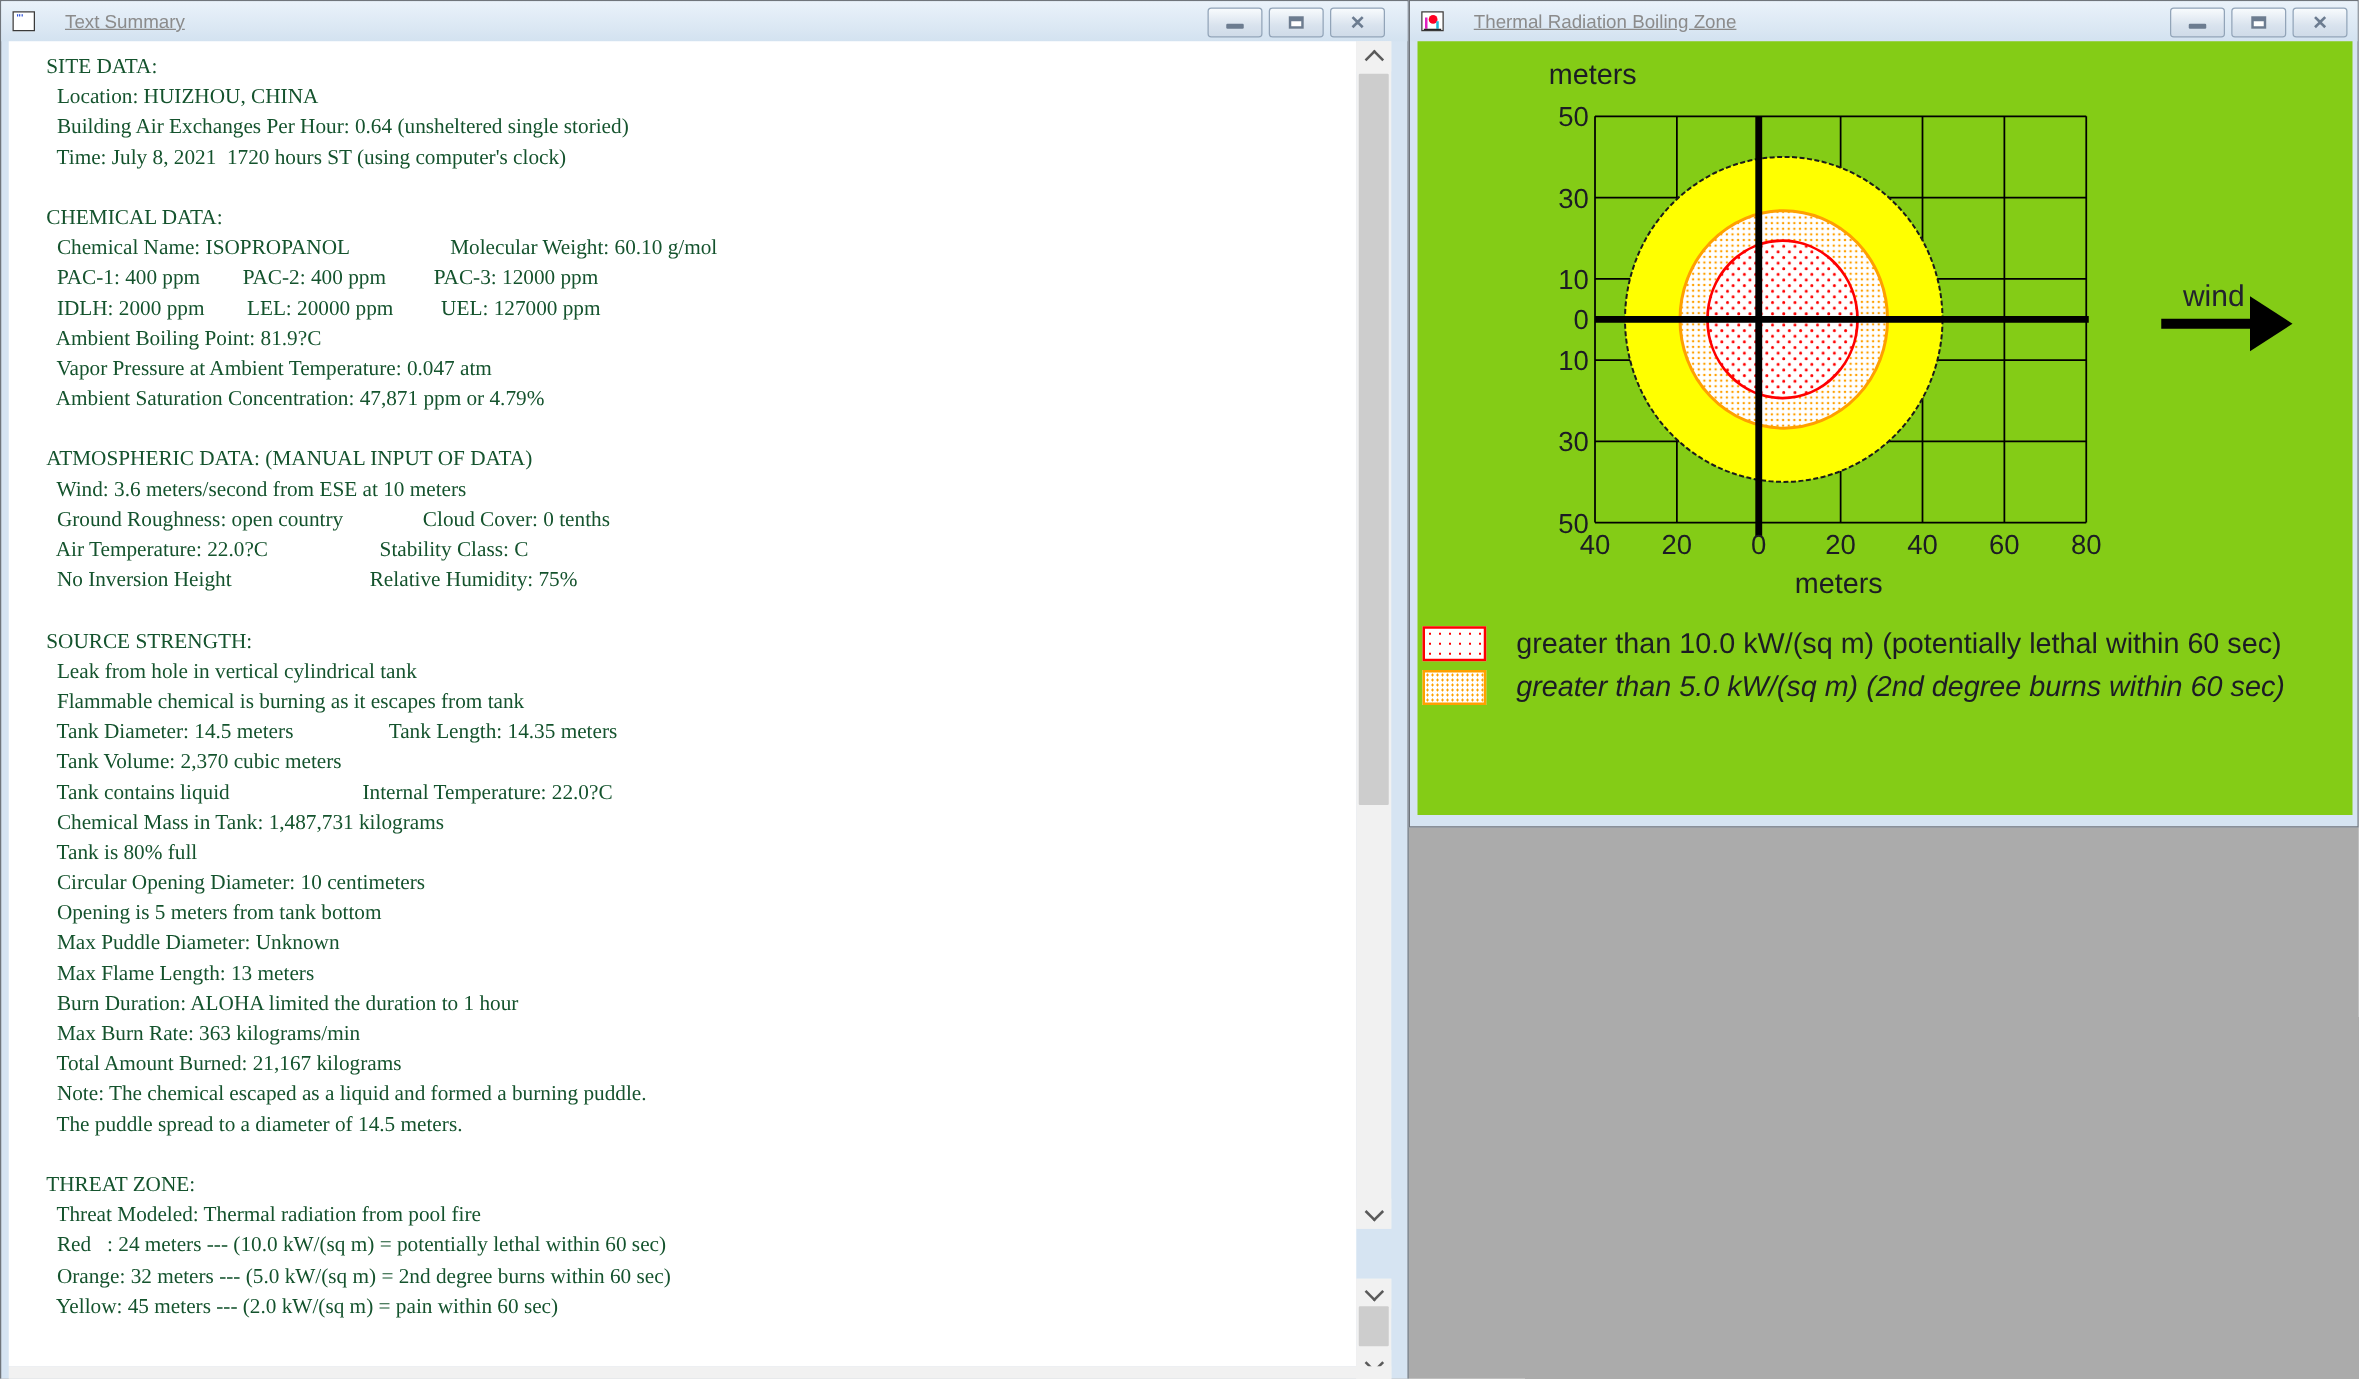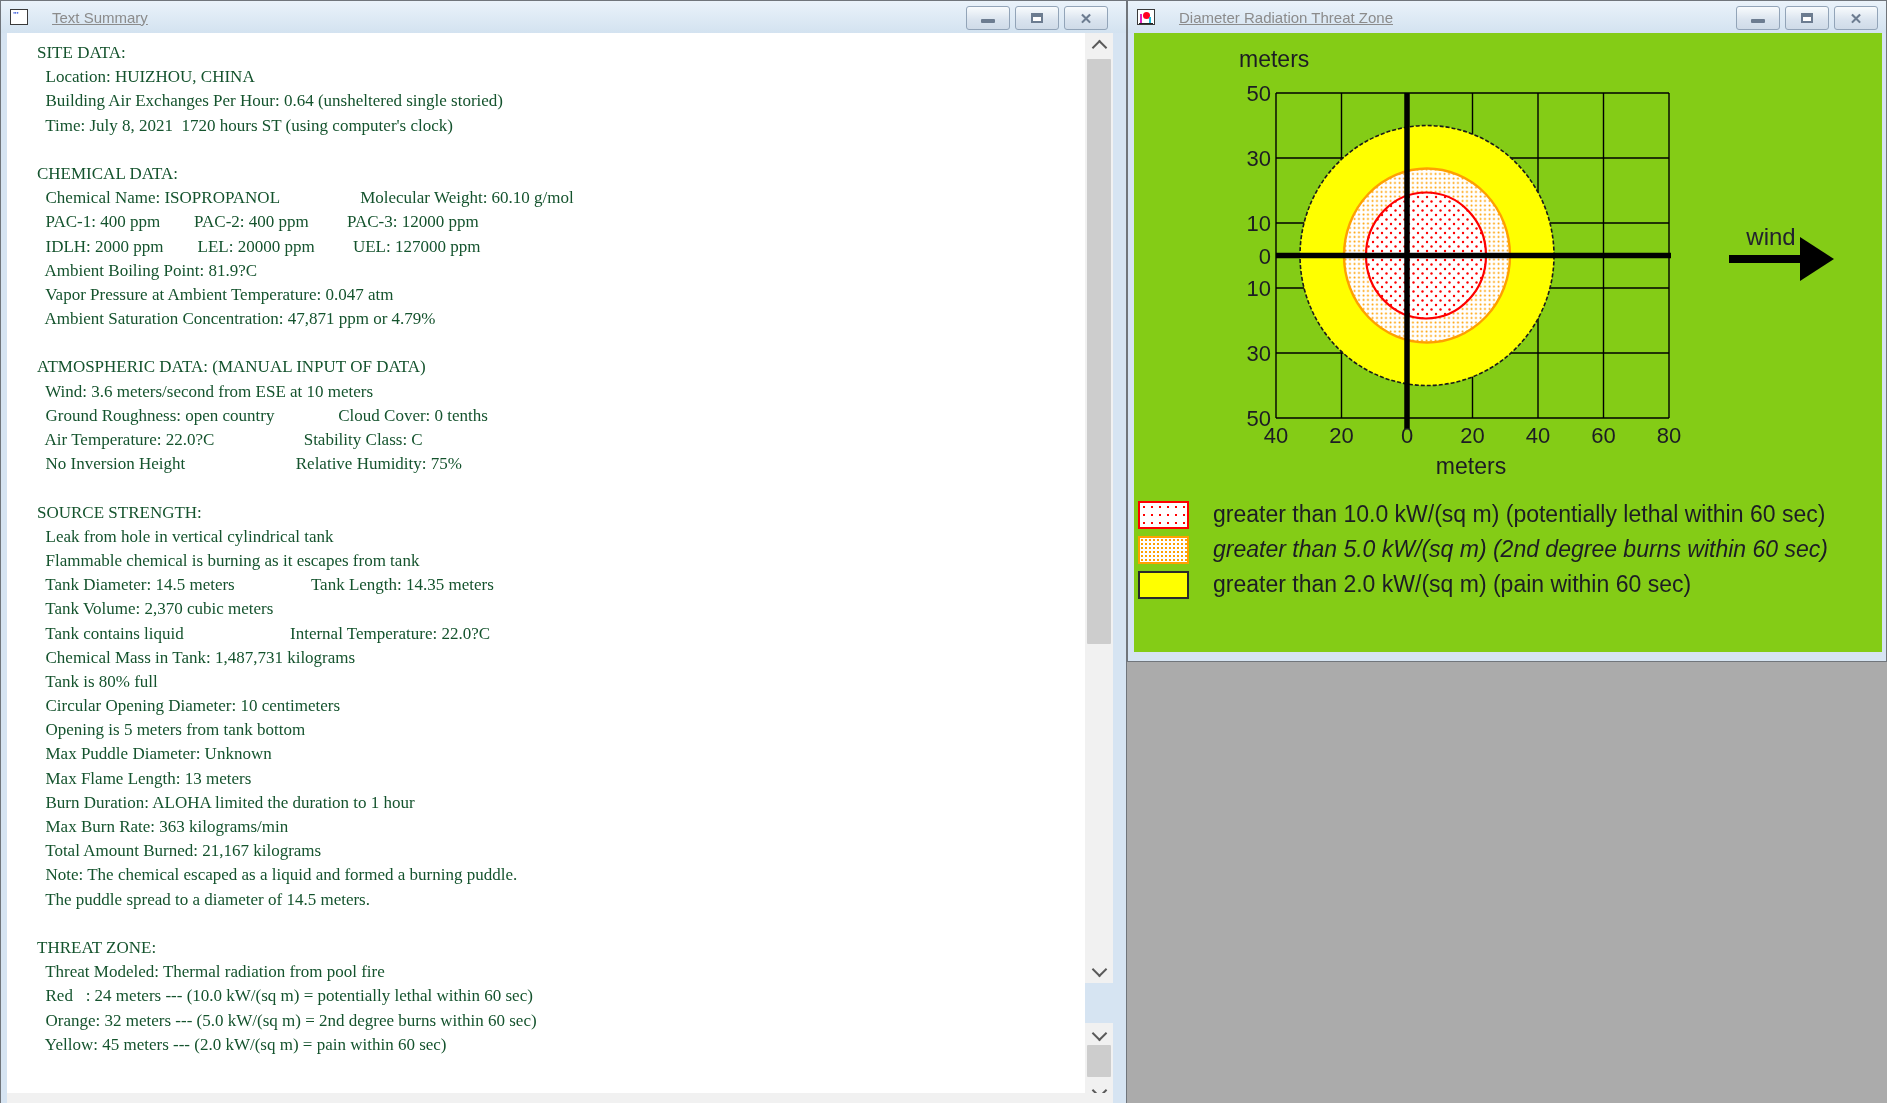--- a/index.html
+++ b/index.html
@@ -145,21 +145,21 @@
 </div>
 
 <div class="win" id="win-chart">
   <div class="titlebar">
     <div class="chart-icon">
       <span class="dot"></span>
         <span class="l1"></span>
         <span class="l2"></span>
         <span class="base"></span>
     </div>
-    <span class="title-text">Diameter Radiation Threat Zone</span>
+    <span class="title-text">Thermal Radiation Boiling Zone</span>
     <div class="win-btns" style="right:8px;">
       <div class="win-btn">
           <span class="glyph-min"></span>
         </div>
       <div class="win-btn">
           <span class="glyph-max"></span>
         </div>
       <div class="win-btn">
           <span class="glyph-close">✕</span>
         </div>
@@ -234,18 +234,14 @@
     </svg>
 
     <div class="legend-row" style="top:468px;">
       <div class="legend-swatch sw-red"></div>
       <span class="legend-label">greater than 10.0 kW/(sq m) (potentially lethal within 60 sec)</span>
     </div>
     <div class="legend-row" style="top:503px;font-style:italic;">
       <div class="legend-swatch sw-orange"></div>
       <span class="legend-label">greater than 5.0 kW/(sq m) (2nd degree burns within 60 sec)</span>
     </div>
-    <div class="legend-row" style="top:538px;">
-      <div class="legend-swatch sw-yellow"></div>
-      <span class="legend-label">greater than 2.0 kW/(sq m) (pain within 60 sec)</span>
-    </div>
   </div>
 </div>
 
 </body></html>

